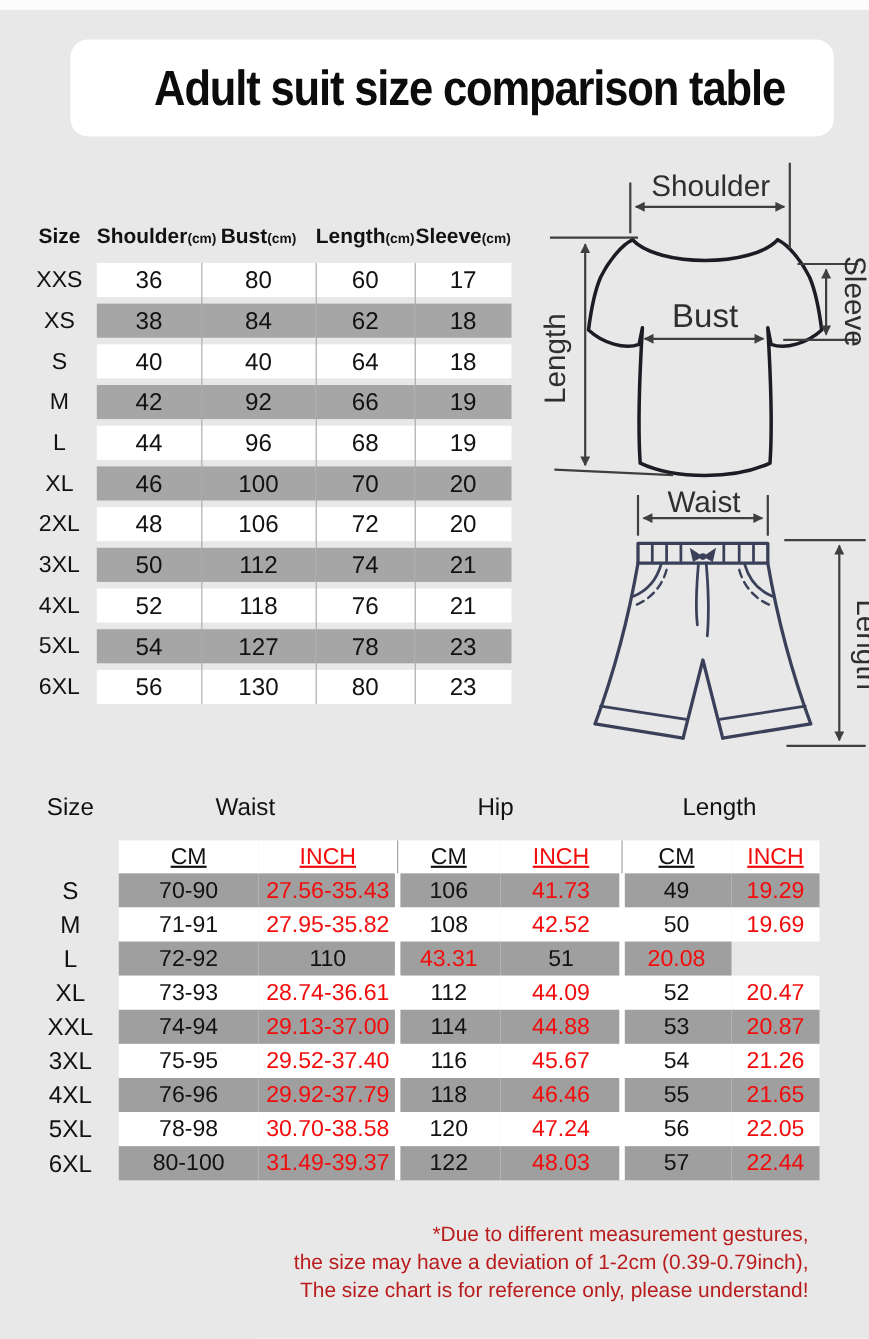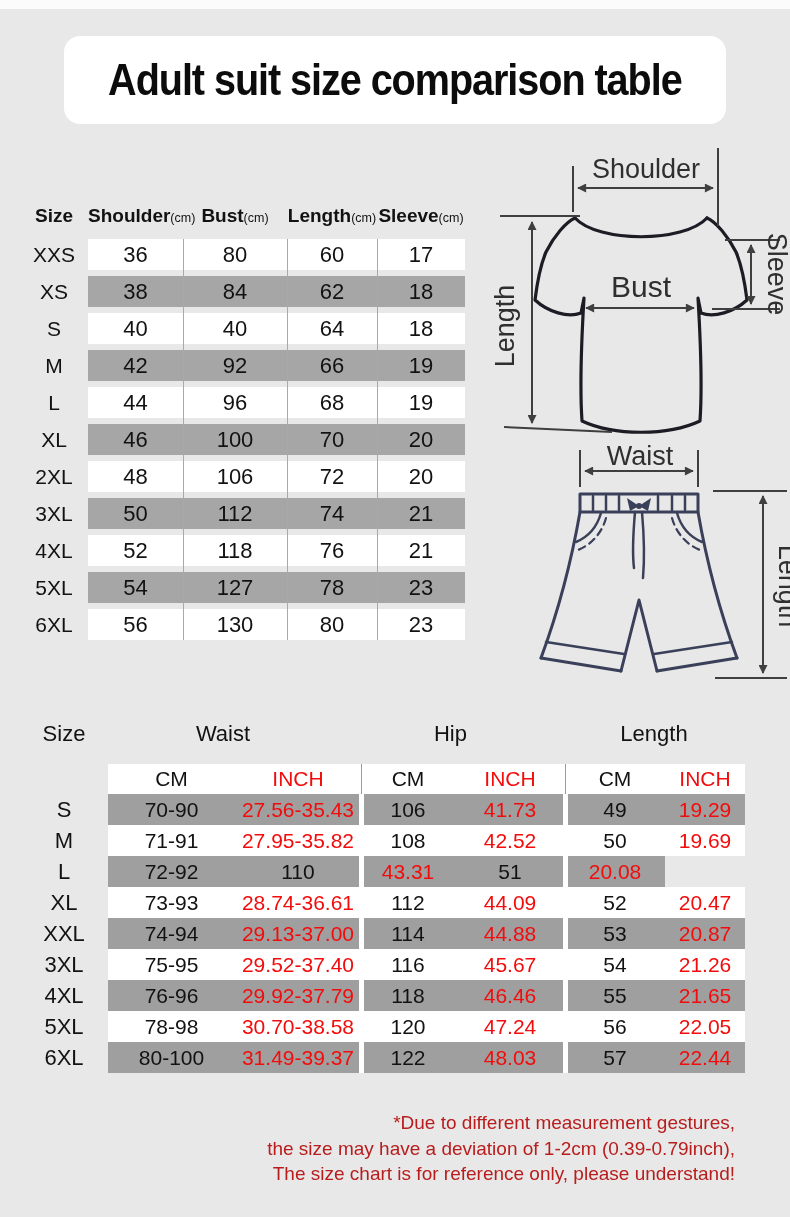--- a/index.html
+++ b/index.html
@@ -1,48 +1,48 @@
 <!DOCTYPE html>
 <html><head>
 <meta charset="utf-8">
 <style>
   html,body{margin:0;padding:0;}
   body{width:790px;height:1217px;font-family:"Liberation Sans",sans-serif;}
   .page{position:relative;width:790px;height:1217px;background:#e8e8e8;overflow:hidden;}
   .top-strip{position:absolute;top:0;left:0;width:790px;height:9px;background:#fbfbfb;}
 
   
-  .title-box{position:absolute;left:64px;top:36px;width:662px;height:88px;background:#ffffff;border-radius:16px;display:flex;align-items:center;justify-content:center;}
+  .title-box{position:absolute;left:64px;top:36px;width:662px;height:88px;background:#ffffff;border-radius:16px;display:flex;align-items:center;justify-content:center;padding-left:32px;}
   .title-text{font-size:45px;font-weight:700;color:#0c0c0c;letter-spacing:-1.2px;white-space:nowrap;transform:scaleX(.88);}
 
   
   .table-top{position:absolute;left:20px;top:200px;width:445px;color:#121212;}
   .tt-head{display:grid;grid-template-columns:68px 95px 104px 90px 88px;height:32px;align-items:center;margin-bottom:7px;}
   .tt-head .h{text-align:center;font-weight:700;font-size:19px;white-space:nowrap;}
-  .tt-head .h .unit{font-size:12.5px;font-weight:400;}
+  .tt-head .h .unit{font-size:12.5px;font-weight:700;}
   .tt-body{position:relative;}
   .tt-row{display:grid;grid-template-columns:68px 95px 104px 90px 88px;height:31px;margin-bottom:6px;}
   .tt-row:last-child{margin-bottom:0;}
   .tt-label{display:flex;align-items:center;justify-content:center;font-size:21px;}
   .tt-cell{display:flex;align-items:center;justify-content:center;font-size:22px;}
   .tt-row.w .tt-cell{background:#ffffff;}
   .tt-row.g .tt-cell{background:#a6a6a6;}
   .tt-sep{position:absolute;top:0;height:401px;width:1px;background:#a9a9a9;}
 
   
   .shirt-svg{position:absolute;left:480px;top:140px;}
   .shorts-svg{position:absolute;left:480px;top:440px;}
   svg text{font-family:"Liberation Sans",sans-serif;fill:#2f2f2f;}
 
   
   .table-bottom{position:absolute;left:20px;top:712px;width:725px;color:#121212;}
   .bt-groups{display:grid;grid-template-columns:88px 230px 225px 182px;height:44px;align-items:center;}
   .bt-groups .gh{text-align:center;font-size:22px;}
   .bt-units{display:grid;grid-template-columns:88px 127px 126px 94px 110px 100px 80px;height:30px;margin-top:8px;}
-  .bt-units .u{display:flex;align-items:center;justify-content:center;font-size:21px;background:#ffffff;}
+  .bt-units .u{display:flex;align-items:center;justify-content:center;font-size:21px;background:#ffffff;text-decoration:underline;}
   .bt-units .blank{background:transparent;}
   .bt-row{display:grid;grid-template-columns:88px 127px 126px 94px 110px 100px 80px;height:31px;}
   .bt-row .c{display:flex;align-items:center;justify-content:center;font-size:21px;}
   .bt-row .lbl{background:transparent;font-size:22px;}
   .bt-row.g .c{background:#9f9f9f;}
   .bt-row.w .c{background:#ffffff;}
   .bt-row .lbl{background:transparent !important;}
   .red{color:#f20c0c;}
   .bt-sep{position:absolute;width:5px;background:#ffffff;top:52px;height:309px;}
   .bt-usep{position:absolute;width:1px;background:#9c9c9c;top:52px;height:30px;}

